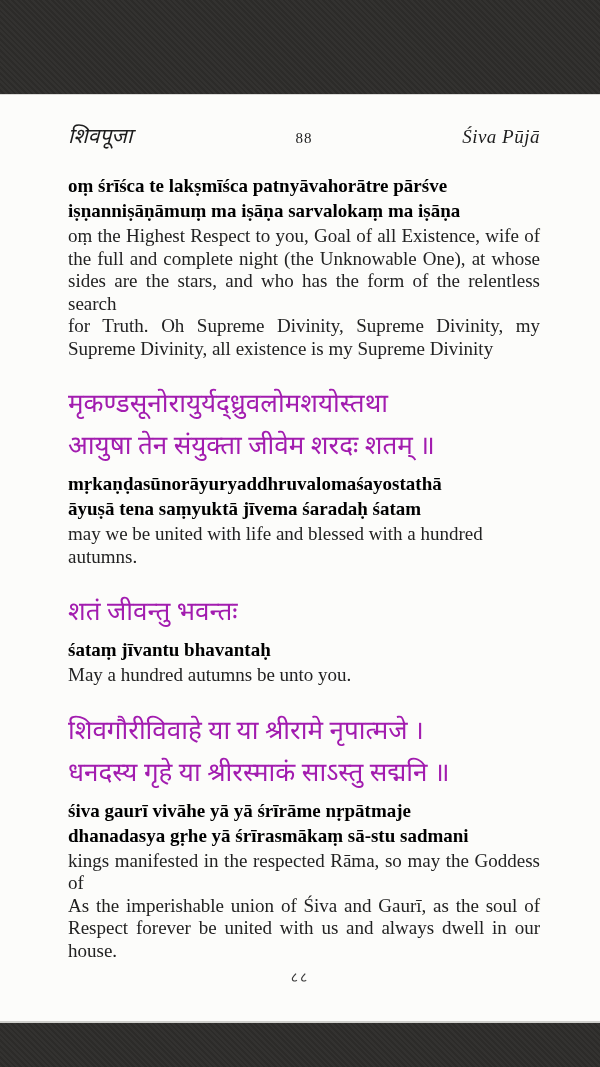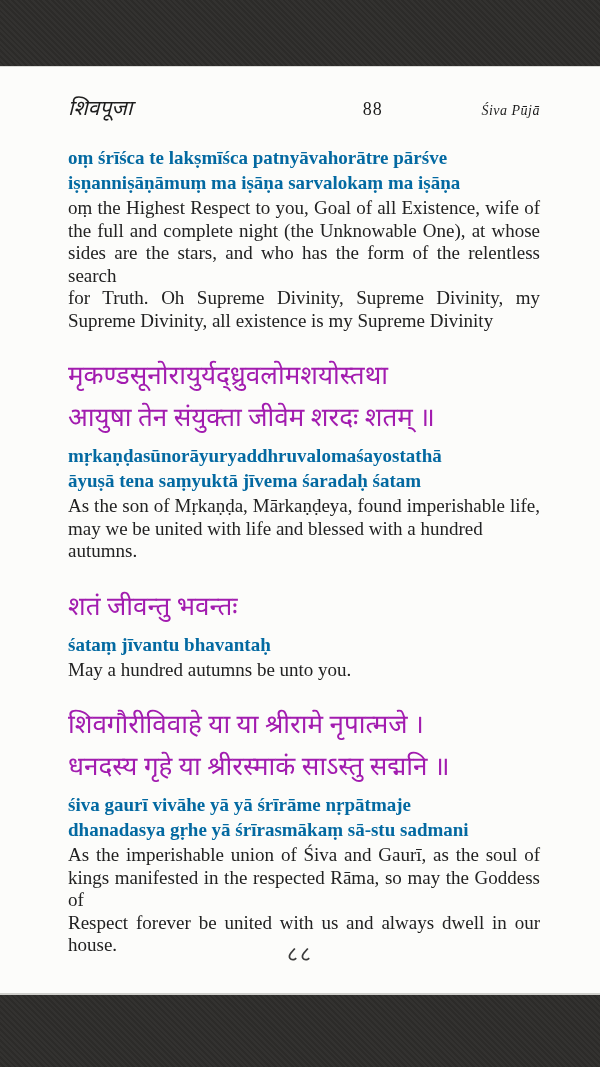--- a/index.html
+++ b/index.html
@@ -12,20 +12,21 @@
     font-family: "Liberation Serif", serif;
   }
   .frame {
     width: 600px;
     height: 1067px;
     display: flex;
     flex-direction: column;
     background:
       repeating-linear-gradient(45deg, rgba(255,255,255,0.025) 0 2px, rgba(0,0,0,0.05) 2px 4px),
       #2e2d2b;
+    gap: 28px;
   }
   .bar-top { height: 66px; flex: none; }
   .bar-bottom { flex: 1; }
   .page {
     flex: none;
     width: 600px;
     height: 929px;
     background: #fcfcfa;
     border-top: 1px solid #d9d9d6;
     border-bottom: 2px solid #cfcfcb;
@@ -35,52 +36,52 @@
   }
   .content {
     padding: 26px 60px 0 68px;
   }
   .header {
     display: flex;
     align-items: baseline;
     margin-bottom: 24px;
   }
   .header .h-left  { flex: 1; text-align: left;  font-size: 21px; font-style: italic; }
-  .header .h-mid   { flex: 1; text-align: right; font-size: 18px; letter-spacing: 1px; }
-  .header .h-right { flex: 1; text-align: right; font-size: 14px; font-style: italic; letter-spacing: 0.5px; }
+  .header .h-mid   { flex: 1; text-align: center; font-size: 15px; letter-spacing: 1px; }
+  .header .h-right { flex: 1; text-align: right; font-size: 19px; font-style: italic; letter-spacing: 0.5px; }
   .deva {
     font-size: 26px;
     line-height: 42px;
     color: #a21caf;
     white-space: nowrap;
   }
   .translit {
     font-weight: bold;
     font-size: 19px;
     line-height: 25px;
-    color: #0369a1;
+    color: #000000;
     white-space: nowrap;
   }
   .trans {
     font-size: 19px;
     line-height: 22.5px;
     color: #222;
     font-family: Liberation Serif, serif;
   }
   .trans.jl { text-align: justify; text-align-last: justify; }
   .sec { margin-bottom: 23px; }
   .sec .deva-block { margin-bottom: 4px; }
   .sec .translit-block { margin-bottom: 2px; }
   .footer-num {
     position: absolute;
     left: 0;
     right: 0;
     top: 872px;
     text-align: center;
-    font-size: 21px;
+    font-size: 14px;
     color: #3a3a3a;
     letter-spacing: 2px;
   }
 </style>
 </head>
 <body>
 
 <div class="frame">
   <div class="bar-top"></div>
 
@@ -110,21 +111,20 @@
       <div class="sec">
         <div class="deva-block">
           <div class="deva">मृकण्डसूनोरायुर्यद्ध्रुवलोमशयोस्तथा</div>
           <div class="deva">आयुषा तेन संयुक्ता जीवेम शरदः शतम् ॥</div>
         </div>
         <div class="translit-block">
           <div class="translit">mṛkaṇḍasūnorāyuryaddhruvalomaśayostathā</div>
           <div class="translit">āyuṣā tena saṃyuktā jīvema śaradaḥ śatam</div>
         </div>
         <div>
-          <div class="trans jl">As the son of Mṛkaṇḍa, Mārkaṇḍeya, found imperishable life,</div>
           <div class="trans">may we be united with life and blessed with a hundred autumns.</div>
         </div>
       </div>
 
       <div class="sec">
         <div class="deva-block">
           <div class="deva">शतं जीवन्तु भवन्तः</div>
         </div>
         <div class="translit-block">
           <div class="translit">śataṃ jīvantu bhavantaḥ</div>
@@ -137,22 +137,22 @@
       <div class="sec">
         <div class="deva-block">
           <div class="deva">शिवगौरीविवाहे या या श्रीरामे नृपात्मजे ।</div>
           <div class="deva">धनदस्य गृहे या श्रीरस्माकं साऽस्तु सद्मनि ॥</div>
         </div>
         <div class="translit-block">
           <div class="translit">śiva gaurī vivāhe yā yā śrīrāme nṛpātmaje</div>
           <div class="translit">dhanadasya gṛhe yā śrīrasmākaṃ sā-stu sadmani</div>
         </div>
         <div>
+          <div class="trans jl">kings manifested in the respected Rāma, so may the Goddess of</div>
           <div class="trans jl">As the imperishable union of Śiva and Gaurī, as the soul of</div>
-          <div class="trans jl">kings manifested in the respected Rāma, so may the Goddess of</div>
           <div class="trans jl">Respect forever be united with us and always dwell in our</div>
           <div class="trans">house.</div>
         </div>
       </div>
 
     </div>
 
     <div class="footer-num">८८</div>
   </div>
 

